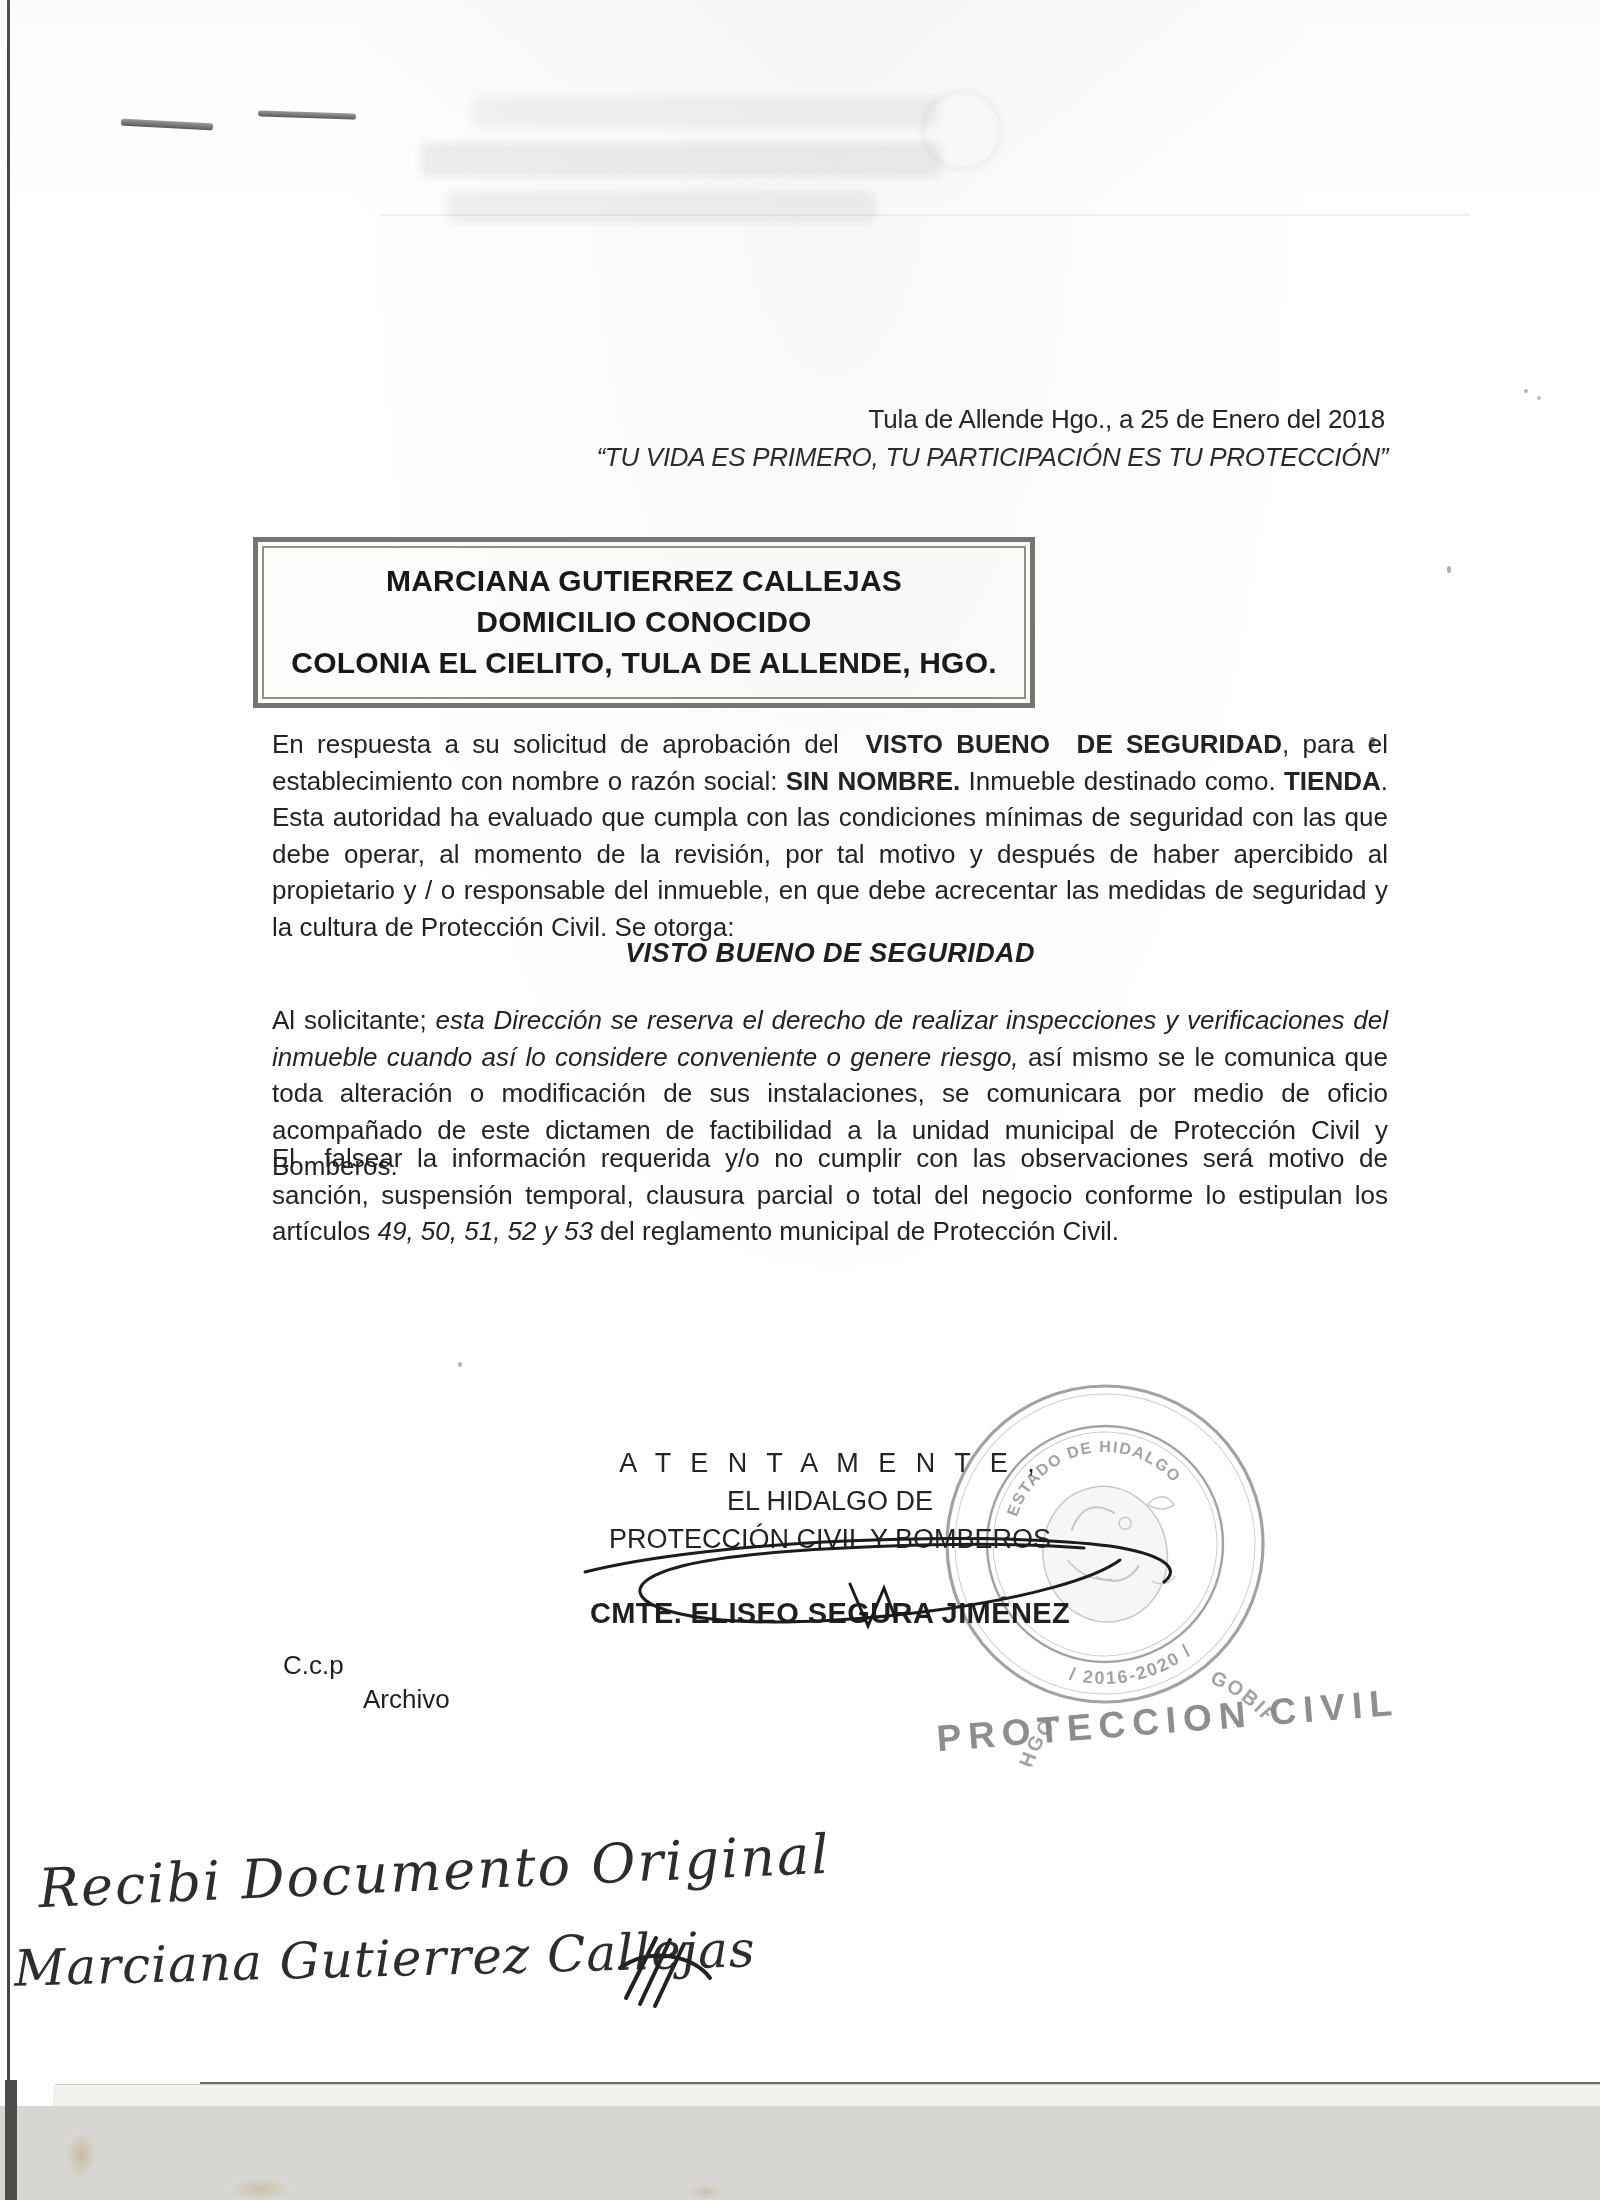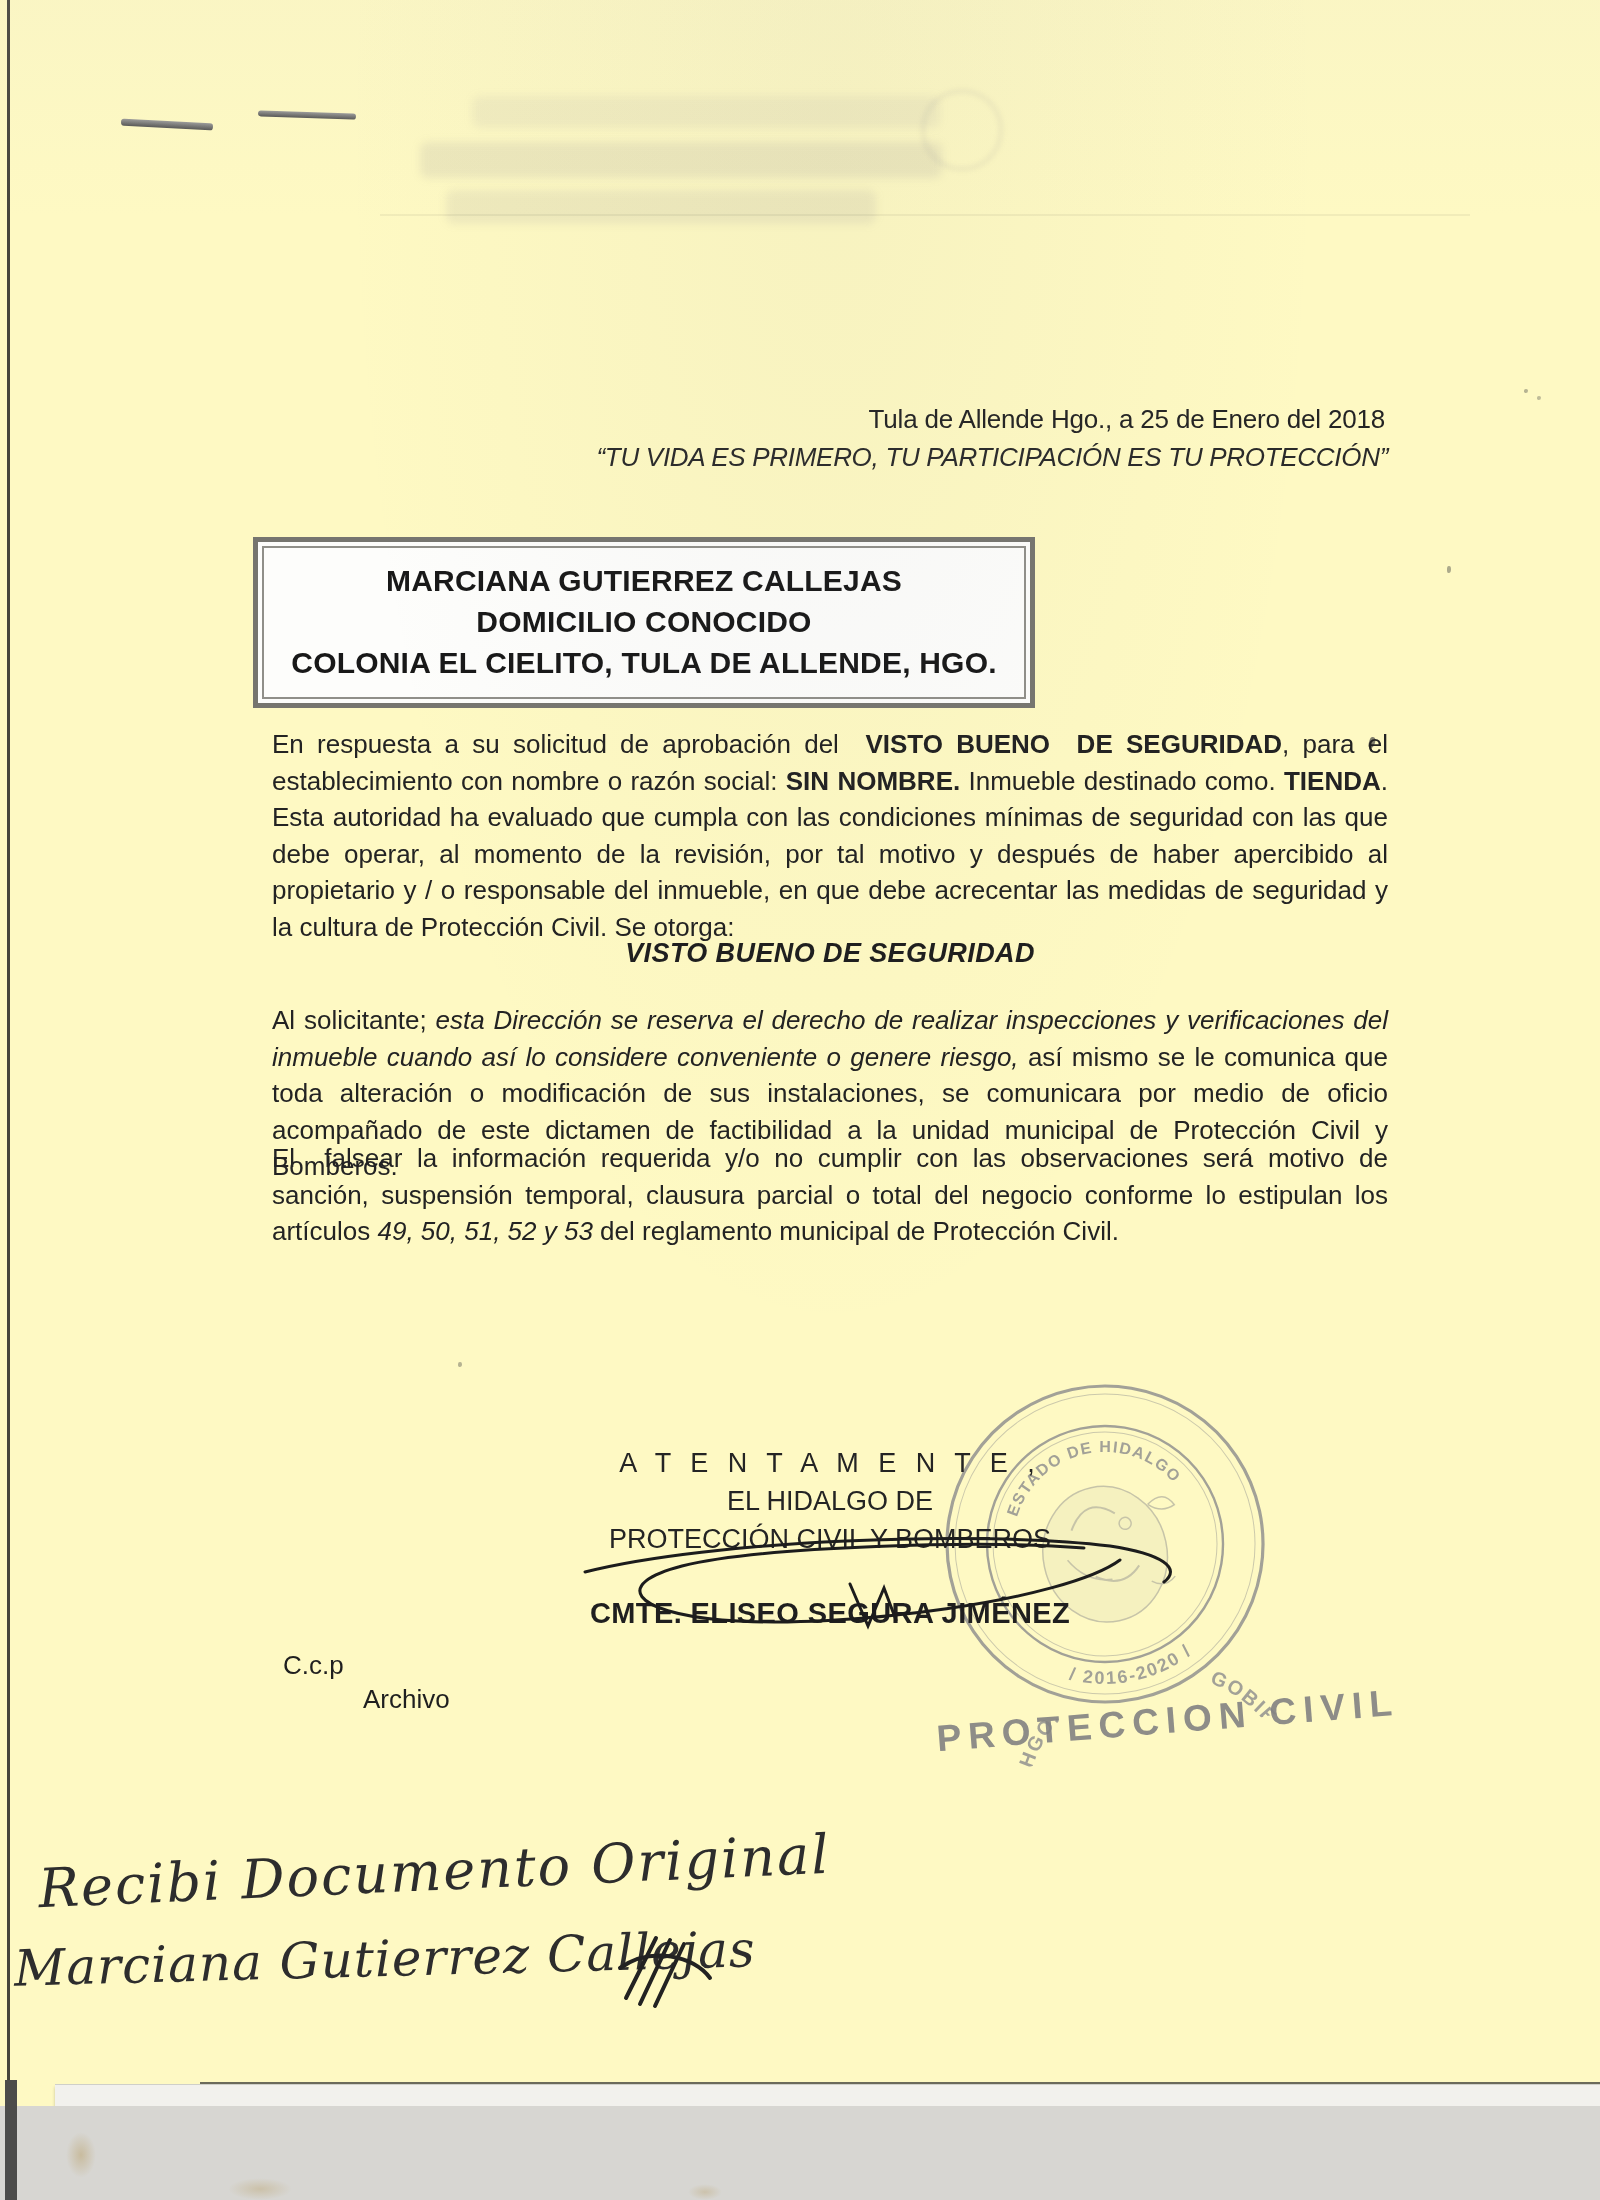--- a/index.html
+++ b/index.html
@@ -1,18 +1,18 @@
 <!DOCTYPE html>
 <html><head>
 <meta charset="utf-8">
 <style>
   html,body{margin:0;padding:0;background:#c9c8c4;}
   .page{
     position:relative;width:1600px;height:2200px;overflow:hidden;
-    background:#fef9c3;
+    background:#ffffff;
     font-family:"Liberation Sans", sans-serif;
     color:#1f1f1f;
   }
   .page::after{
     content:"";position:absolute;inset:0;pointer-events:none;
     background:
       radial-gradient(ellipse at 52% 6%, rgba(120,120,132,.05), transparent 42%),
       linear-gradient(180deg, rgba(200,200,206,.07), transparent 10%);
   }
   .abs{position:absolute;}

